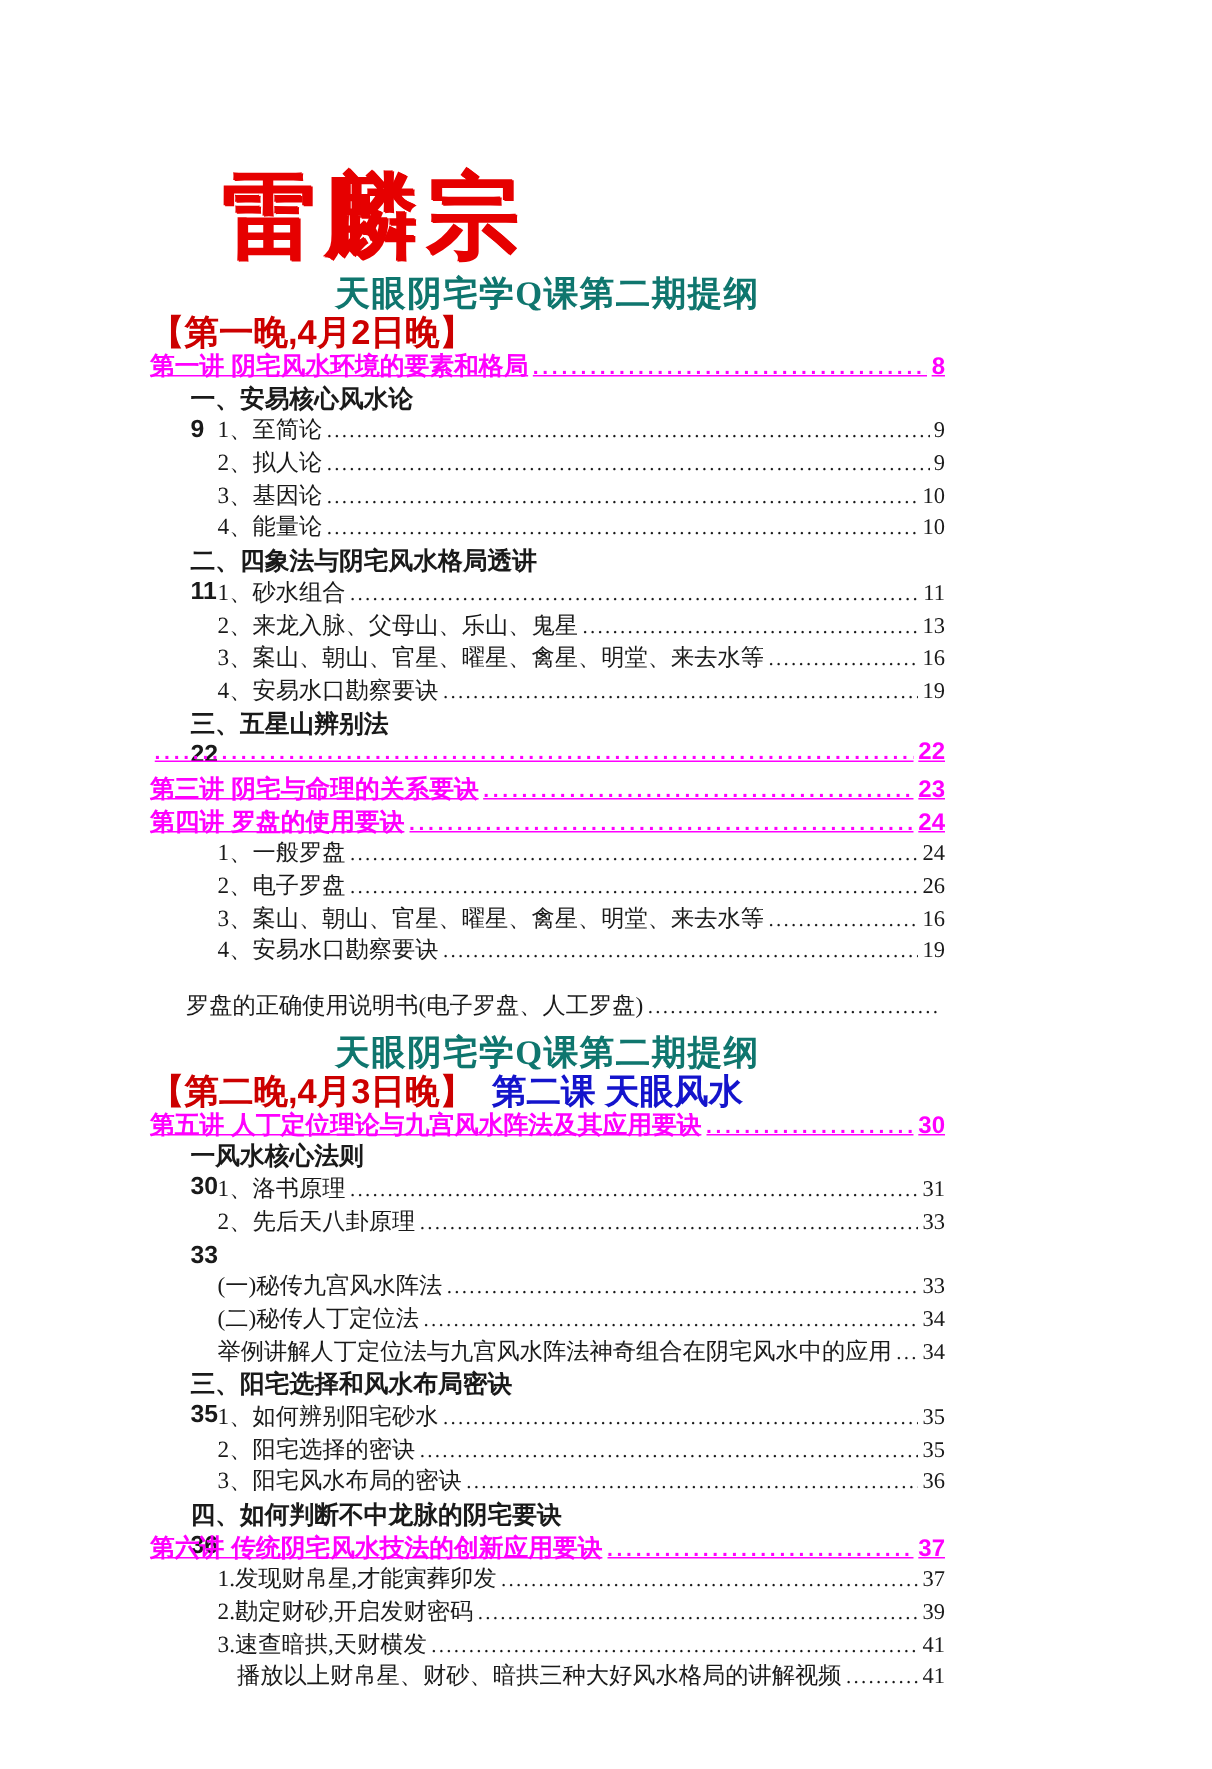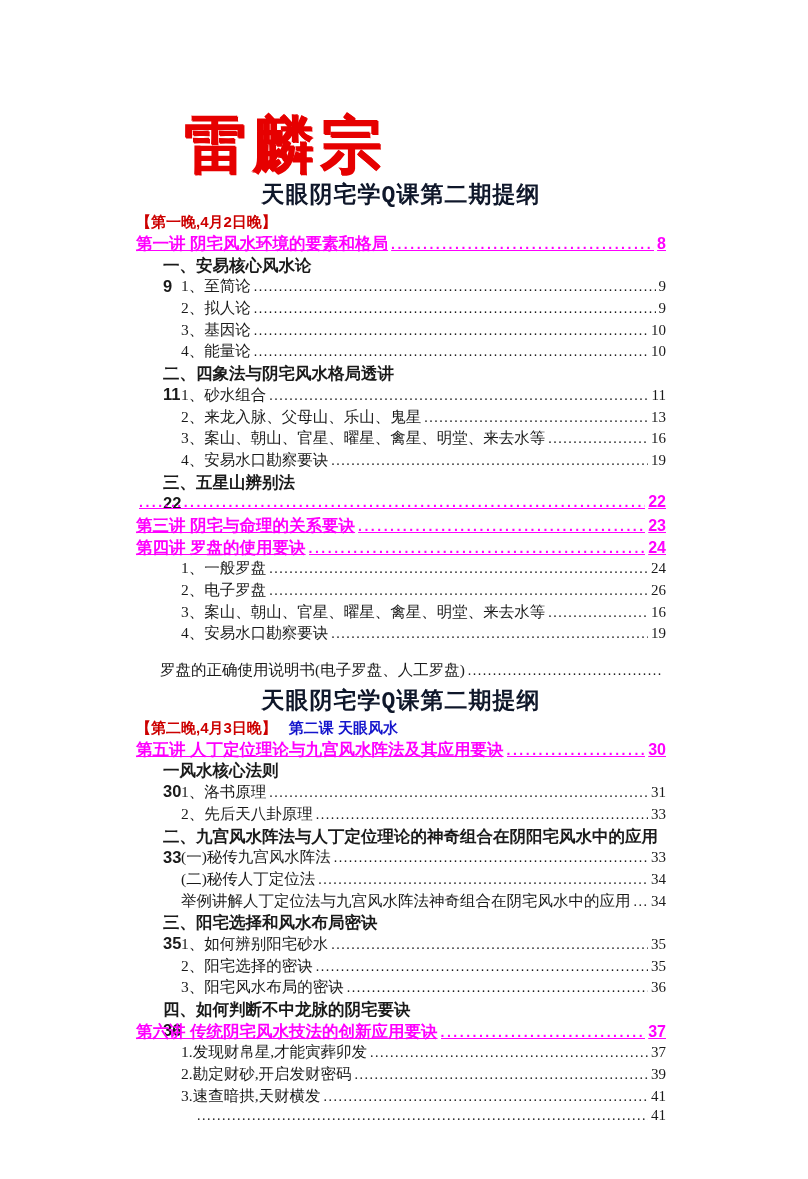--- a/index.html
+++ b/index.html
@@ -10,21 +10,20 @@
   .page {
     position: relative;
     width: 728px;
     height: 1179px;
     background: #ffffff;
     overflow: hidden;
     font-family: "Liberation Serif", serif;
     color: #1a1a1a;
     box-sizing: border-box;
     padding: 96px 98px 0 100px;
-    margin-left: 36px;
   }
   
   .logo-strip {
     display: flex;
     align-items: flex-end;
     margin-left: 48px;
     margin-bottom: 2px;
     height: 80px;
   }
   .brand {
@@ -54,32 +53,32 @@
     font-size: 25px;
     line-height: 1;
     margin-bottom: 12px;
     letter-spacing: 1px;
     white-space: nowrap;
     text-shadow: 0.5px 0.5px 0 #e60000;
   }
   
   .section-heading {
     text-align: center;
-    color: #0f172a;
-    font-family: Liberation Mono, monospace;
+    color: #0f766e;
+    font-family: Liberation Serif, serif;
     font-weight: bold;
     font-size: 23px;
     line-height: 28px;
     margin-top: 6px;
     letter-spacing: 1px;
   }
   .session-line {
     font-family: "Liberation Sans", sans-serif;
     font-weight: bold;
-    font-size: 15px;
+    font-size: 23px;
     line-height: 23px;
     color: #cc0000;
     white-space: nowrap;
   }
   .session-sub {
     color: #1414cc;
     margin-left: 12px;
   }
   
   .toc-list { width: 100%; }
@@ -267,21 +266,20 @@
           <span class="toc-text">1、洛书原理</span>
           <span class="toc-dots">........................................................................................................................................................................................................</span>
           <span class="toc-page">31</span>
         </div>
         <div class="toc-row level2">
           <span class="toc-text">2、先后天八卦原理</span>
           <span class="toc-dots">........................................................................................................................................................................................................</span>
           <span class="toc-page">33</span>
         </div>
         <div class="toc-row level1">
-          <span class="toc-text">二、九宫风水阵法与人丁定位理论的神奇组合在阴阳宅风水中的应用</span>
           <span class="toc-dots">........................................................................................................................................................................................................</span>
           <span class="toc-page">33</span>
         </div>
         <div class="toc-row level2">
           <span class="toc-text">(一)秘传九宫风水阵法</span>
           <span class="toc-dots">........................................................................................................................................................................................................</span>
           <span class="toc-page">33</span>
         </div>
         <div class="toc-row level2">
           <span class="toc-text">(二)秘传人丁定位法</span>
@@ -332,19 +330,20 @@
           <span class="toc-text">2.勘定财砂,开启发财密码</span>
           <span class="toc-dots">........................................................................................................................................................................................................</span>
           <span class="toc-page">39</span>
         </div>
         <div class="toc-row level2">
           <span class="toc-text">3.速查暗拱,天财横发</span>
           <span class="toc-dots">........................................................................................................................................................................................................</span>
           <span class="toc-page">41</span>
         </div>
         <div class="toc-row level3">
+          <span class="toc-text">播放以上财帛星、财砂、暗拱三种大好风水格局的讲解视频</span>
           <span class="toc-dots">........................................................................................................................................................................................................</span>
           <span class="toc-page">41</span>
         </div>
       </div>
   </div>
 
 </div>
 
 </body></html>

